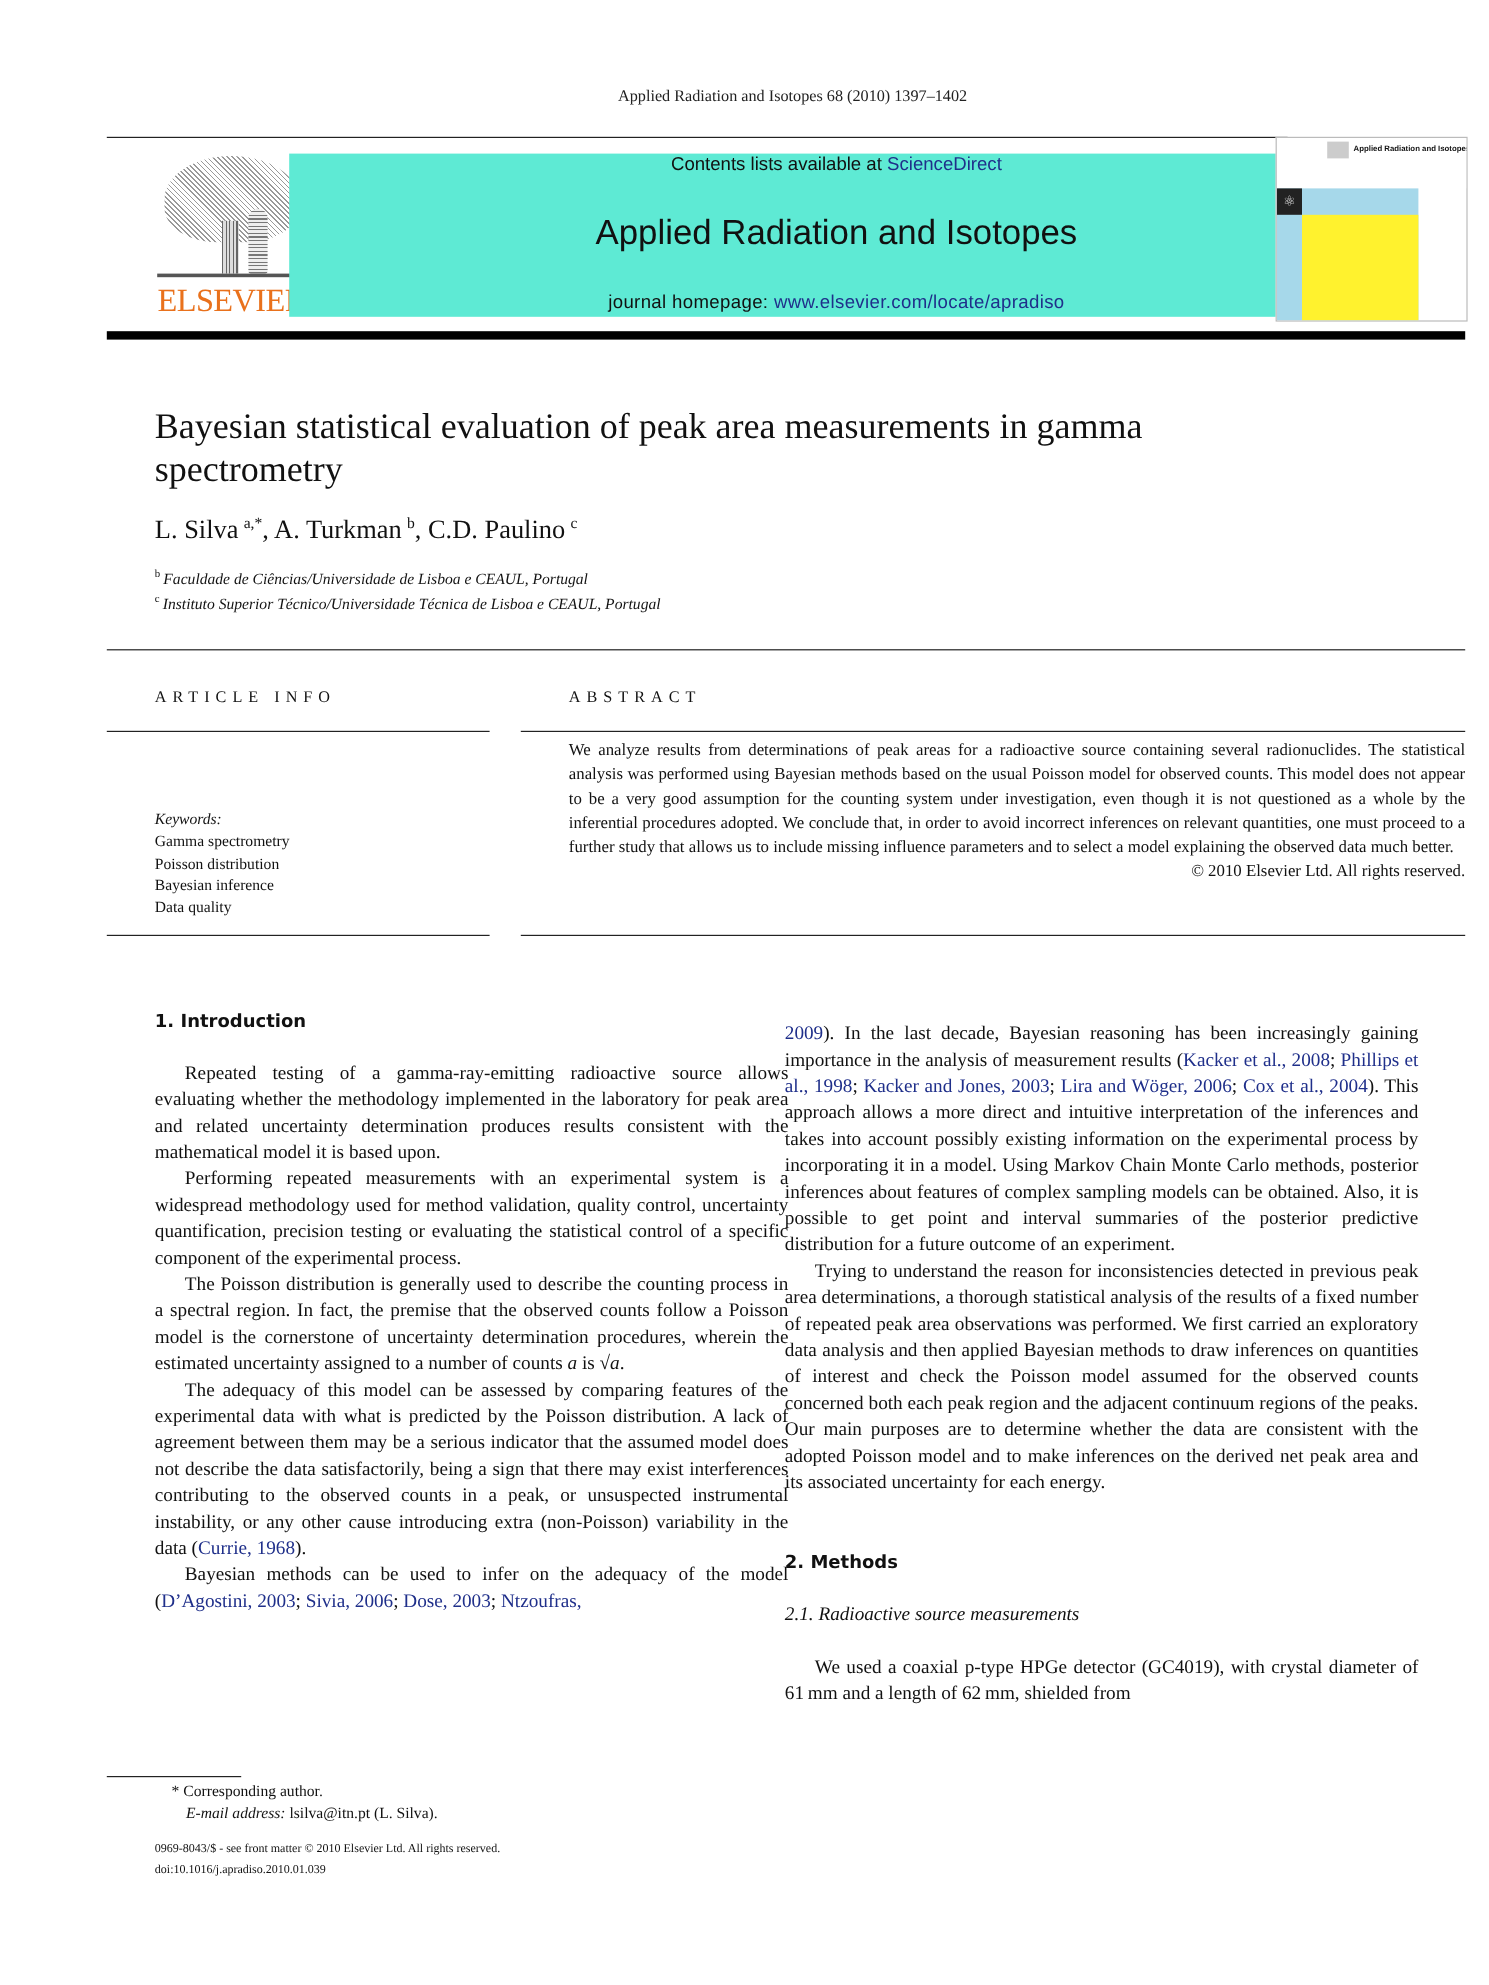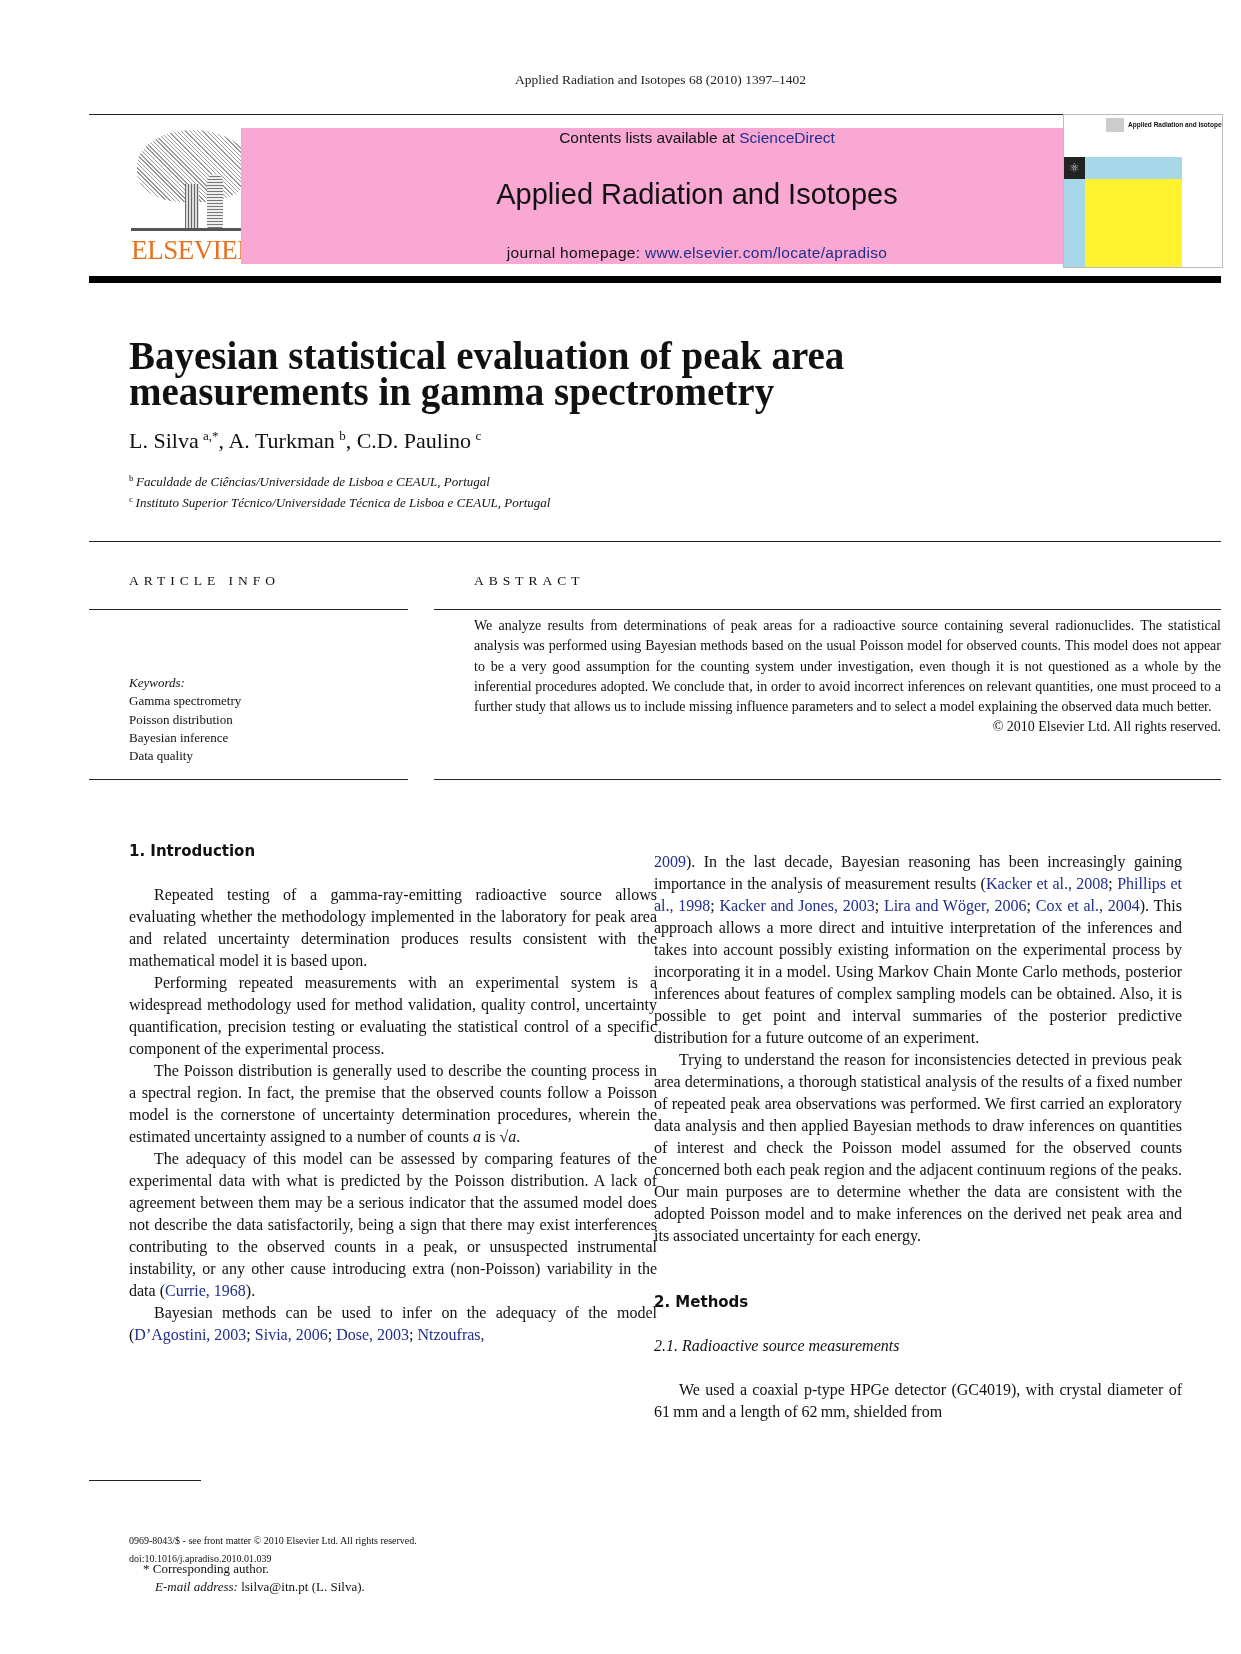--- a/index.html
+++ b/index.html
@@ -15,38 +15,38 @@
                   background:repeating-linear-gradient(45deg,#888 0 1px,#fff 1px 3px),
                              repeating-linear-gradient(-45deg,#aaa 0 1px,transparent 1px 4px);
                   opacity:.85; }
   .tree .trunk { position:absolute; left:54px; top:56px; width:14px; height:44px;
                  background:repeating-linear-gradient(90deg,#666 0 1px,#ddd 1px 3px); }
   .tree .figure { position:absolute; left:76px; top:46px; width:16px; height:54px; border-radius:8px 8px 2px 2px;
                   background:repeating-linear-gradient(0deg,#777 0 1px,#eee 1px 3px); }
   .tree .ground { position:absolute; left:0; top:100px; width:124px; height:3px; background:#555; }
   .elsevier-word { font-family:"Liberation Serif", serif; font-size:27px; color:#e9711c; letter-spacing:-0.5px;
                    text-align:center; margin-top:4px; line-height:28px; }
-  .banner { top:128px; left:241px; width:792px; height:136px; background:#f9a8d4; }
+  .banner { top:128px; left:241px; width:792px; height:136px; background:#5eead4; }
   .banner .contents { position:absolute; top:0; width:100%; text-align:center; top:0px;
                       font-family:"Liberation Sans", sans-serif; font-size:15.5px; color:#111; line-height:20px; }
   .banner .journal { position:absolute; top:50px; width:100%; text-align:center;
                      font-family:"Liberation Sans", sans-serif; font-size:29px; color:#111; }
   .banner .homepage { position:absolute; top:116px; width:100%; text-align:center;
                       font-family:"Liberation Sans", sans-serif; font-size:15.5px; color:#111; letter-spacing:.3px; }
   .link { color:#1f2f8a; }
   .cover { top:114px; left:1063px; width:118px; height:152px; border:1px solid #bbb; background:#fff; overflow:hidden; }
   .cover .top { height:42px; background:#fff; position:relative; }
   .cover .title { position:absolute; left:24px; top:6px; font-family:"Liberation Sans", sans-serif; font-size:6.5px; font-weight:bold; line-height:7px; color:#111; }
   .cover .mini { position:absolute; left:2px; top:3px; width:18px; height:14px; background:#ccc; }
   .cover .blue { position:absolute; top:42px; left:0; width:118px; height:110px; background:#a6d8ea; }
   .cover .dark { position:absolute; top:42px; left:0; width:21px; height:22px; background:#222; color:#ddd; font-size:12px; text-align:center; line-height:22px; }
   .cover .yellow { position:absolute; top:64px; left:21px; width:97px; height:88px; background:#fff22e; }
   .rule-thick { top:276px; left:89px; width:1092px; height:7px; background:#000; }
-  .title { top:338px; left:89px; width:900px; font-family:"DejaVu Sans", sans-serif; font-weight:bold;
-           font-family:"Liberation Serif", serif; font-size:39px; line-height:36px; color:#111; }
+  .title { top:338px; left:89px; width:900px; font-family:"DejaVu Sans", sans-serif; font-weight:normal;
+           font-family:"Liberation Serif", serif; font-size:30px; line-height:36px; color:#111; }
   .authors { top:428px; left:89px; font-family:"Liberation Serif", serif; font-size:22px; color:#111; }
   .authors sup { font-size:13px; }
   .affils { top:470px; left:89px; font-family:"Liberation Serif", serif; font-style:italic; font-size:13px; line-height:17.5px; color:#111; }
   .affils sup { font-style:normal; font-size:9px; }
   .rule-mid { top:541px; left:89px; width:1092px; height:1px; background:#222; }
   .sec-label { font-family:"Liberation Serif", serif; font-size:13.5px; letter-spacing:5px; color:#111; }
   .ai-label { top:573px; left:89px; }
   .ab-label { top:573px; left:434px; }
   .ai-rule1 { top:609px; left:89px; width:279px; height:1px; background:#222; }
   .ai-rule2 { top:779px; left:89px; width:279px; height:1px; background:#222; }
@@ -59,21 +59,21 @@
   .abstract .copy { text-align:right; }
   .col { font-family:"Liberation Serif", serif; font-size:16px; line-height:22px; text-align:justify; color:#111; }
   .col-left { top:840px; left:89px; width:528px; }
   .col-right { top:840px; left:614px; width:528px;margin-top:11px; }
   .col p { margin:0; text-indent:25px; }
   .col p.noindent { text-indent:0; }
   .h1 { font-family:"DejaVu Sans", sans-serif; font-weight:bold; font-size:15px; margin:0; line-height:22px; }
   .h2 { font-style:italic; margin:0; line-height:22px; }
   .sqrt { font-style:italic; }
   .fn-rule { top:1480px; left:89px; width:72px; height:1px; background:#222; }
-  .footnote { top:1560px; left:89px; font-family:"Liberation Serif", serif; font-size:13px; line-height:18px; color:#111; }
+  .footnote { top:1484px; left:89px; font-family:"Liberation Serif", serif; font-size:13px; line-height:18px; color:#111; }
   .footnote .ind { padding-left:26px; }
   .frontmatter { top:1532px; left:89px; font-family:"Liberation Serif", serif; font-size:10px; line-height:18px; color:#111; }
 </style>
 </head>
 <body>
 
 <div class="abs running-head">Applied Radiation and Isotopes 68 (2010) 1397–1402</div>
 <div class="abs rule-top"></div>
 
 <div class="abs logo-box">

